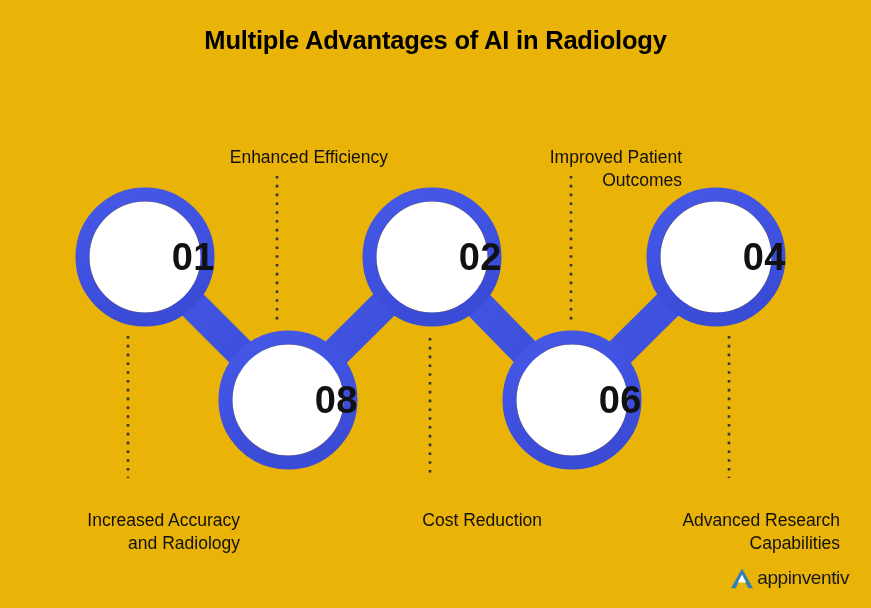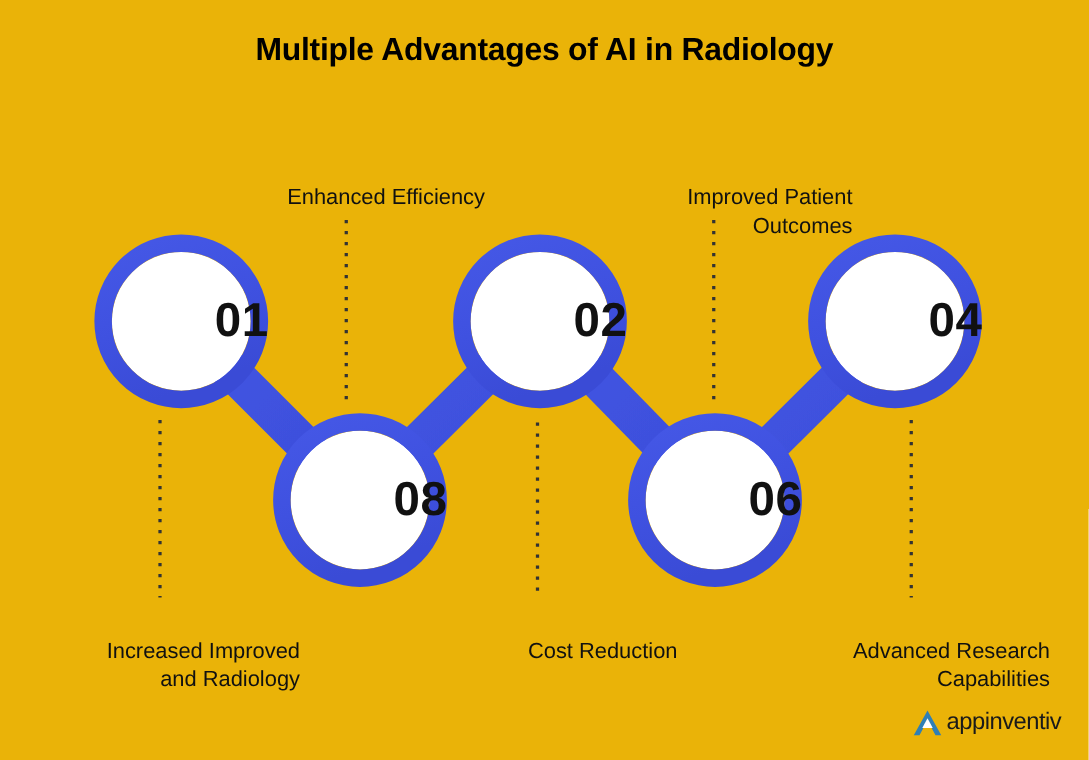--- a/index.html
+++ b/index.html
@@ -143,21 +143,21 @@
     </g>
   </svg>
 
   <div class="step-number" style="left:75px;  top:187px;">01</div>
   <div class="step-number" style="left:218px; top:330px;">08</div>
   <div class="step-number" style="left:362px; top:187px;">02</div>
   <div class="step-number" style="left:502px; top:330px;">06</div>
   <div class="step-number" style="left:646px; top:187px;">04</div>
 
   <div class="caption" style="left:18px; top:480px; width:222px;">
-    <div>Increased Improved</div>
+    <div>Increased Accuracy</div>
     <div>and Radiology</div>
   </div>
 
   <div class="caption" style="left:166px; top:117px; width:222px;">
     <div>Enhanced Efficiency</div>
   </div>
 
   <div class="caption" style="left:460px; top:117px; width:222px;">
     <div>Improved Patient</div>
     <div>Outcomes</div>

